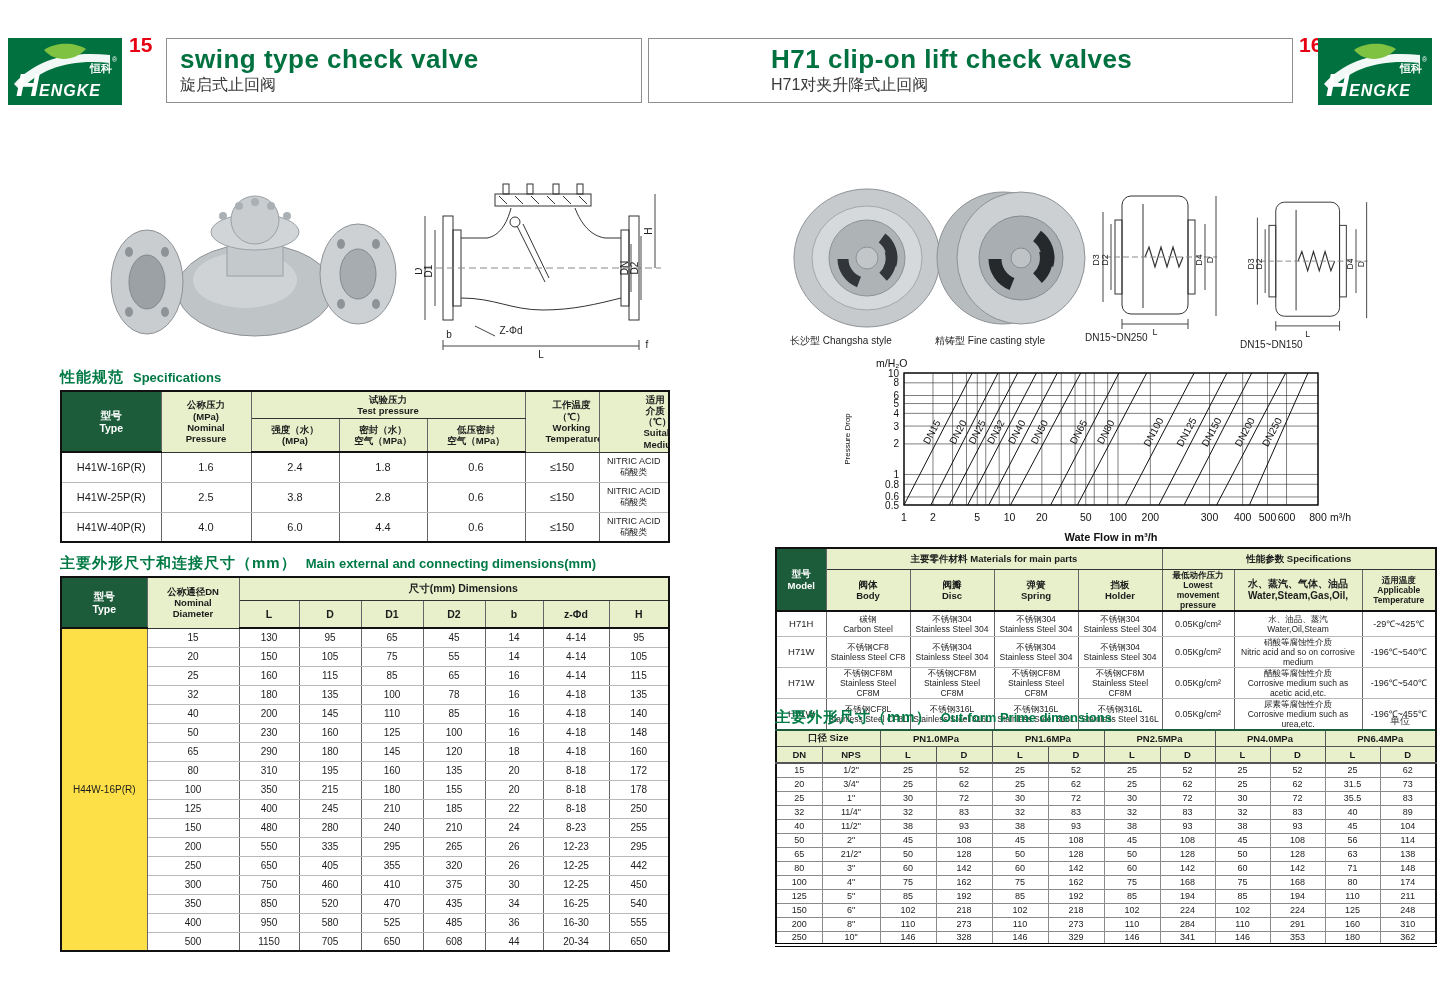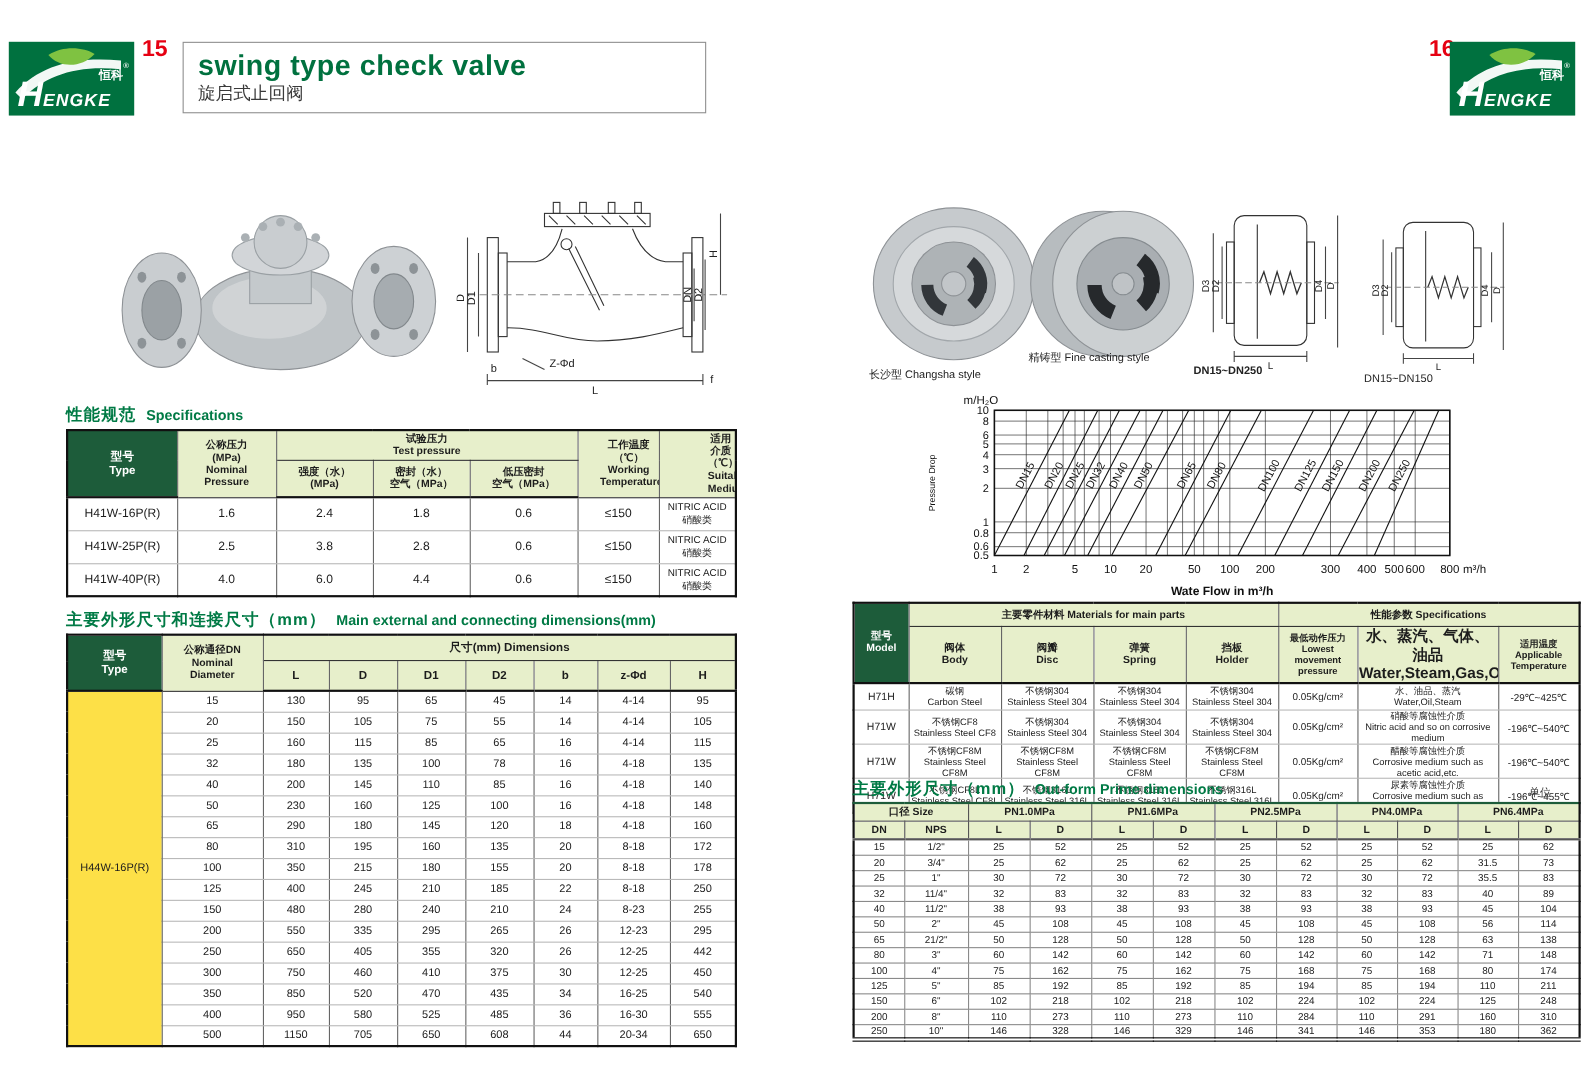--- a/index.html
+++ b/index.html
@@ -58,20 +58,24 @@
       <text x="8" y="58" fill="#fff" font-size="32" font-style="italic" font-weight="bold">H</text>
       <text x="31" y="58" fill="#fff" font-size="16" font-style="italic" font-weight="bold" letter-spacing="1">ENGKE</text>
       <text x="82" y="34" fill="#fff" font-size="11" font-weight="bold">恒科</text>
       <text x="104" y="24" fill="#fff" font-size="7">®</text>
     </svg>
   </div>
   <div class="pagenum" style="left:129px;">15</div>
   <div class="title-box tb-left">
     <div class="pt">swing type check valve</div>
     <div class="ps">旋启式止回阀</div>
+  </div>
+  <div class="title-box tb-right">
+    <div class="pt">H71 clip-on lift check valves</div>
+    <div class="ps">H71对夹升降式止回阀</div>
   </div>
   <div class="pagenum" style="left:1299px;">16</div>
   <div class="logo-box" style="left:1318px;">
     <svg width="114" height="67" viewBox="0 0 114 67">
       <rect x="0" y="0" width="114" height="67" fill="#00713f"></rect>
       <path d="M6,46 C28,22 58,13 102,17 L102,25 C62,21 34,30 12,52 Z" fill="#ffffff" opacity="0.95"></path>
       <path d="M36,12 C50,3 68,5 78,11 C66,24 46,24 36,12 Z" fill="#7fc241" stroke="#4f932" stroke-width="1"></path>
       <text x="8" y="58" fill="#fff" font-size="32" font-style="italic" font-weight="bold">H</text>
       <text x="31" y="58" fill="#fff" font-size="16" font-style="italic" font-weight="bold" letter-spacing="1">ENGKE</text>
       <text x="82" y="34" fill="#fff" font-size="11" font-weight="bold">恒科</text>
@@ -503,22 +507,22 @@
     <g fill="#222" font-size="9">
       <text x="14" y="78" transform="rotate(-90 14 78)" text-anchor="middle">D3</text>
       <text x="23" y="78" transform="rotate(-90 23 78)" text-anchor="middle">D2</text>
       <text x="117" y="78" transform="rotate(-90 117 78)" text-anchor="middle">D4</text>
       <text x="128" y="78" transform="rotate(-90 128 78)" text-anchor="middle">D</text>
       <text x="70" y="153" text-anchor="middle">L</text>
     </g>
   </svg>
 
   <div class="cap" style="left:790px;top:334px;width:155px;">长沙型 Changsha style</div>
-  <div class="cap" style="left:935px;top:318px;width:160px;">精铸型 Fine casting style</div>
-  <div class="cap" style="left:1085px;top:332px;width:150px;font-weight:bold;">DN15~DN250</div>
+  <div class="cap" style="left:935px;top:334px;width:160px;">精铸型 Fine casting style</div>
+  <div class="cap" style="left:1085px;top:332px;width:150px;">DN15~DN250</div>
   <div class="cap" style="left:1240px;top:339px;width:145px;">DN15~DN150</div>
 
   <svg id="flow-chart" class="abs" style="left:838px;top:357px;" width="530" height="192" viewBox="0 0 530 192">
       <line x1="66" y1="16" x2="66" y2="148" stroke="#2a2a2a" stroke-width="0.6"></line>
       <line x1="94.98" y1="16" x2="94.98" y2="148" stroke="#2a2a2a" stroke-width="0.6"></line>
       <line x1="114.58217727209566" y1="16" x2="114.58217727209566" y2="148" stroke="#2a2a2a" stroke-width="0.6"></line>
       <line x1="128.4901433817204" y1="16" x2="128.4901433817204" y2="148" stroke="#2a2a2a" stroke-width="0.6"></line>
       <line x1="139.278" y1="16" x2="139.278" y2="148" stroke="#2a2a2a" stroke-width="0.6"></line>
       <line x1="147.77190703318487" y1="16" x2="147.77190703318487" y2="148" stroke="#2a2a2a" stroke-width="0.6"></line>
       <line x1="161.1742979598973" y1="16" x2="161.1742979598973" y2="148" stroke="#2a2a2a" stroke-width="0.6"></line>
@@ -639,21 +643,21 @@
           </th>
           <th>
             <div>挡板</div>
             <div>Holder</div>
           </th>
           <th style="font-size: 8.5px;">
             <div>最低动作压力</div>
             <div>Lowest movement</div>
             <div>pressure</div>
           </th>
-          <th style="font-size: 14px;">
+          <th style="font-size: 10px;">
             <div>水、蒸汽、气体、油品</div>
             <div>Water,Steam,Gas,Oil,</div>
           </th>
           <th style="font-size: 8.5px;">
             <div>适用温度</div>
             <div>Applicable</div>
             <div>Temperature</div>
           </th>
         </tr>
       </thead>

